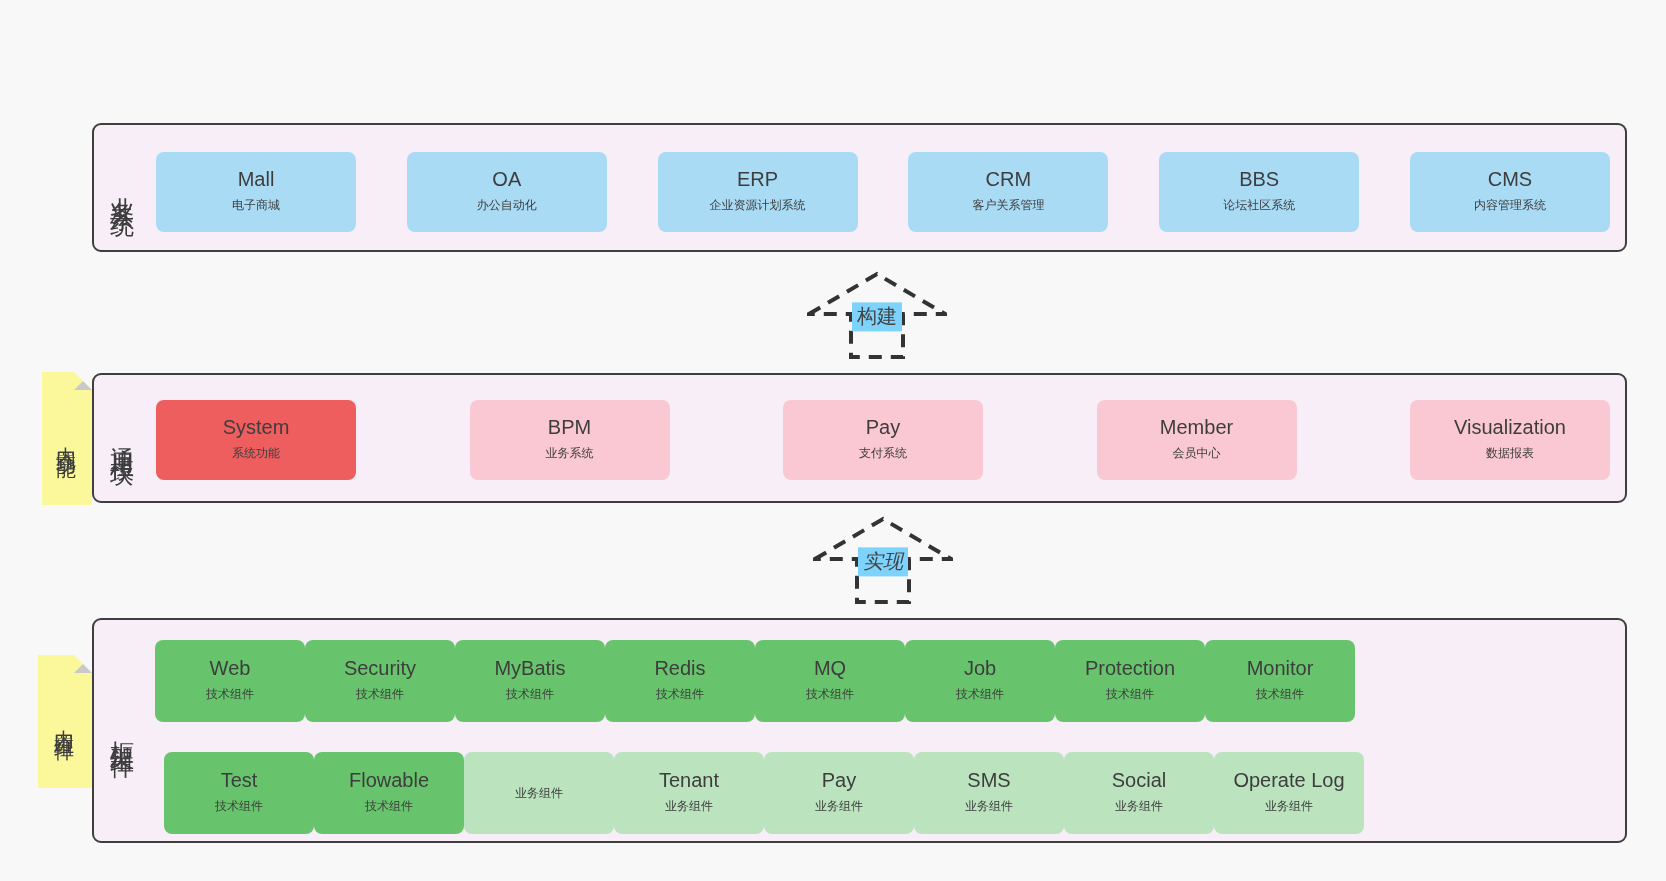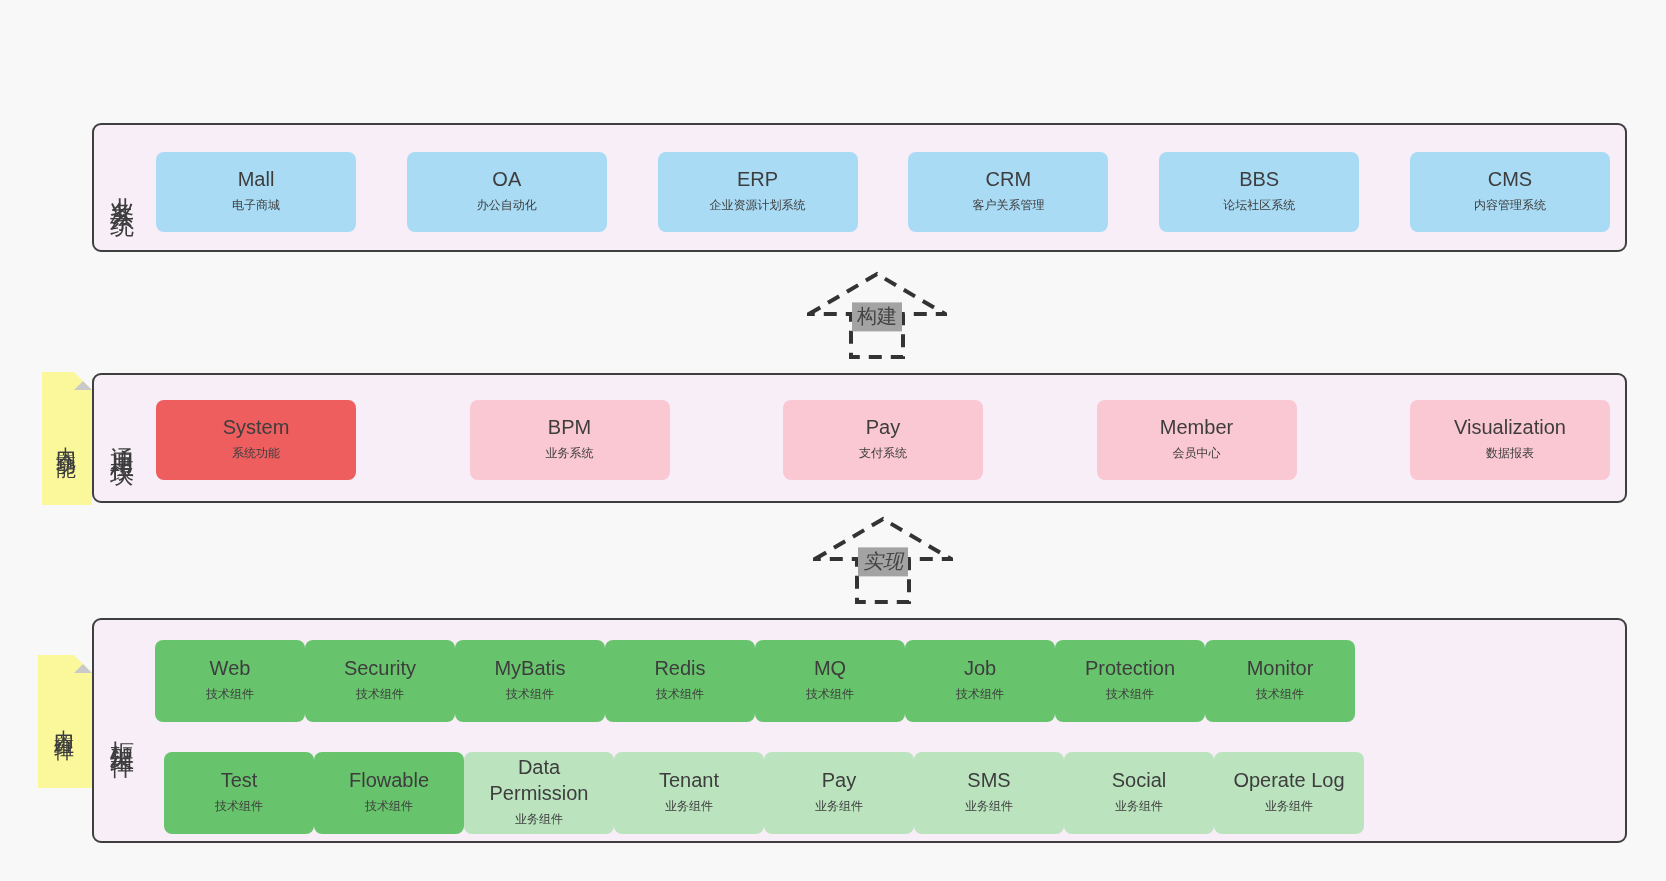--- a/index.html
+++ b/index.html
@@ -60,21 +60,21 @@
     writing-mode:vertical-rl;text-orientation:upright;
     font-size:20px;letter-spacing:4px;color:#3d3d3d;white-space:nowrap;
   }
   .sticky-modules{left:42px;top:372px;width:50px;height:133px;}
   .sticky-components{left:38px;top:655px;width:54px;height:133px;}
   
   .arrow{position:absolute;width:140px;height:92px;z-index:3;}
   .arrow svg{position:absolute;left:0;top:0;}
   .arrow .alabel{
     position:absolute;left:50%;top:46px;transform:translate(-50%,-40%);
-    background:#a3a3a3;padding:1px 5px;font-size:20px;color:#444;white-space:nowrap;
+    background:#7dd3fc;padding:1px 5px;font-size:20px;color:#444;white-space:nowrap;
   }
   .arrow-build{left:807px;top:268px;}
   .arrow-implement{left:813px;top:513px;font-style:italic;}
 </style>
 </head>
 <body>
 
 <div class="canvas">
 
   <div class="sticky sticky-modules">
@@ -195,21 +195,20 @@
     <div class="row8 r2">
       <div class="box box-sm green">
         <span class="en">Test</span>
         <span class="zh">技术组件</span>
       </div>
       <div class="box box-sm green">
         <span class="en">Flowable</span>
         <span class="zh">技术组件</span>
       </div>
       <div class="box box-sm lightgreen">
-        <span class="en">Data Permission</span>
         <span class="zh">业务组件</span>
       </div>
       <div class="box box-sm lightgreen">
         <span class="en">Tenant</span>
         <span class="zh">业务组件</span>
       </div>
       <div class="box box-sm lightgreen">
         <span class="en">Pay</span>
         <span class="zh">业务组件</span>
       </div>

